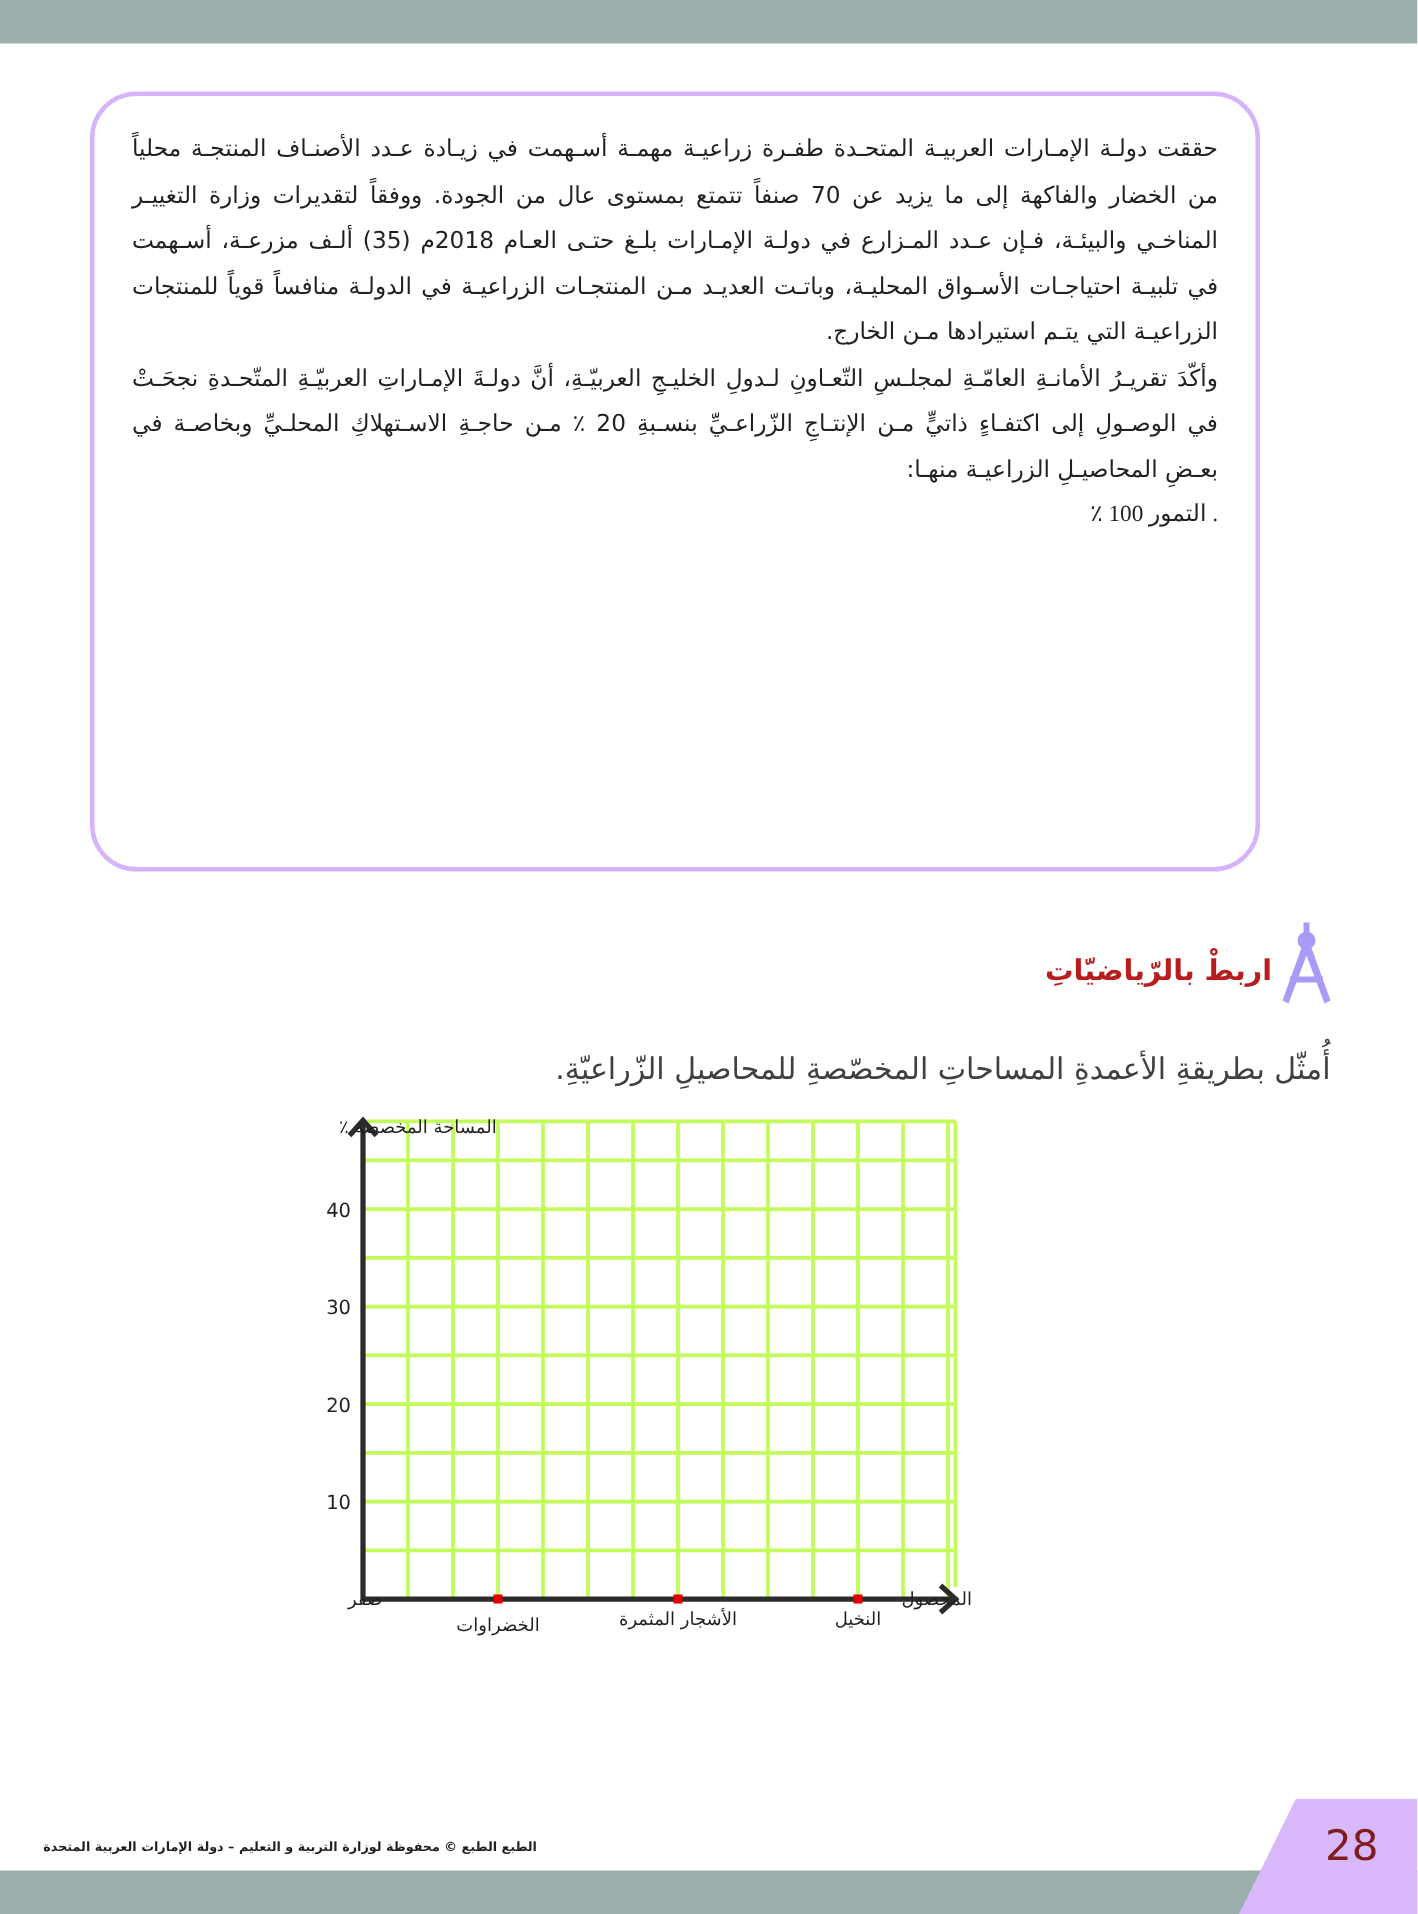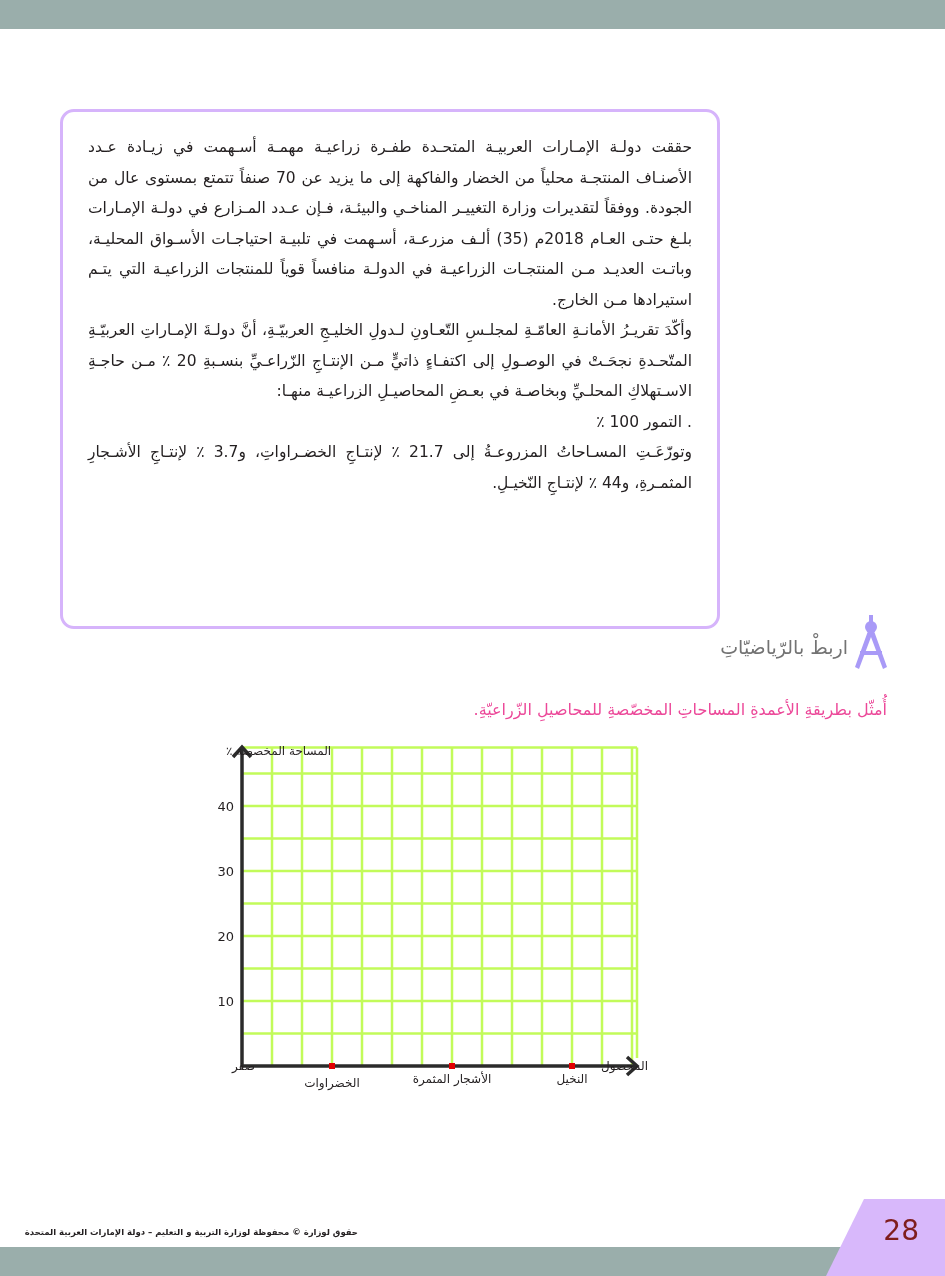--- a/index.html
+++ b/index.html
@@ -20,55 +20,53 @@
     position: absolute; right: 26px; top: 1214px;
     font-family: "DejaVu Sans", sans-serif; font-size: 28px; color: #7f1d1d;
   }
   .footer-text {
     position: absolute; left: 58px; top: 1227px; width: 300px;
     font-size: 8.5px; font-weight: bold; direction: rtl; text-align: left; color: #231f20;
     white-space: nowrap;
   }
 
   .text-box {
-    position: absolute; left: 60px; top: 61px; width: 660px; height: 520px;
-    border: 3px solid #d6b4fb; border-radius: 14px; box-sizing: border-box;
+    position: absolute; left: 60px; top: 61px; width: 780px; height: 520px;
+    border: 3px solid #d6b4fb; border-radius: 31px; box-sizing: border-box;
     padding: 20px 25px 0 25px;
-    margin-top: 48px;
   }
   .text-box p {
     margin: 0; direction: rtl; text-align: justify; text-align-last: right;
     font-size: 15.5px; line-height: 30.5px; color: #231f20;
   }
-  .text-box p.line { text-align: right; }
+  .text-box p.line { text-align: right; font-family: Liberation Serif, serif; }
 
   .section-heading {
     position: absolute; right: 97px; top: 636px;
-    font-size: 19px; font-weight: normal; color: #737373; direction: rtl;
+    font-size: 19px; font-weight: bold; color: #b91c1c; direction: rtl;
   }
   .compass-icon { position: absolute; left: 851px; top: 613px; width: 40px; height: 60px; }
 
   .instruction {
     position: absolute; right: 58px; top: 700px; direction: rtl;
-    font-size: 16px; color: #ec4899; margin-left: 16px;
+    font-size: 20px; color: #404040; margin-left: 16px;
   }
 
   .chart { position: absolute; left: 0; top: 0; width: 945px; height: 1276px; pointer-events: none; }
   .chart text { font-family: "DejaVu Sans", sans-serif; fill: #231f20; }
 </style>
 </head>
 <body>
 
 <div class="top-bar"></div>
 
 <div class="text-box">
   <p>حققت دولـة الإمـارات العربيـة المتحـدة طفـرة زراعيـة مهمـة أسـهمت في زيـادة عـدد الأصنـاف المنتجـة محلياً من الخضار والفاكهة إلى ما يزيد عن 70 صنفاً تتمتع بمستوى عال من الجودة. ووفقاً لتقديرات وزارة التغييـر المناخـي والبيئـة، فـإن عـدد المـزارع في دولـة الإمـارات بلـغ حتـى العـام 2018م (35) ألـف مزرعـة، أسـهمت في تلبيـة احتياجـات الأسـواق المحليـة، وباتـت العديـد مـن المنتجـات الزراعيـة في الدولـة منافساً قوياً للمنتجات الزراعيـة التي يتـم استيرادها مـن الخارج.</p>
   <p>وأكّدَ تقريـرُ الأمانـةِ العامّـةِ لمجلـسِ التّعـاونِ لـدولِ الخليـجِ العربيّـةِ، أنَّ دولـةَ الإمـاراتِ العربيّـةِ المتّحـدةِ نجحَـتْ في الوصـولِ إلى اكتفـاءٍ ذاتيٍّ مـن الإنتـاجِ الزّراعـيِّ بنسـبةِ 20 ٪ مـن حاجـةِ الاسـتهلاكِ المحلـيِّ وبخاصـة في بعـضِ المحاصيـلِ الزراعيـة منهـا:</p>
   <p class="line">. التمور 100 ٪</p>
-  <p>وتوزّعَـتِ المسـاحاتُ المزروعـةُ إلى 21.7 ٪ لإنتـاجِ الخضـراواتِ، و3.7 ٪ لإنتـاجِ الأشـجارِ المثمـرةِ، و44 ٪ لإنتـاجِ النّخيـلِ.</p>
 </div>
 
 <svg class="compass-icon" viewBox="0 0 40 60">
   <rect x="18" y="2" width="4" height="8" fill="#a99af7"></rect>
   <circle cx="20" cy="14" r="6" fill="#a99af7"></circle>
   <polygon points="17,18 23,18 36,54 32,56 20,24 8,56 4,54" fill="#a99af7"></polygon>
   <rect x="9" y="38" width="22" height="4" fill="#a99af7"></rect>
 </svg>
 <div class="section-heading">اربطْ بالرّياضيّاتِ</div>
 
@@ -121,16 +119,16 @@
   <g id="cat-layer">
       <rect x="329" y="1063" width="6" height="6" fill="#e00000"></rect>
       <text x="332" y="1087" font-size="12" text-anchor="middle" direction="rtl">الخضراوات</text>
       <rect x="449" y="1063" width="6" height="6" fill="#e00000"></rect>
       <text x="452" y="1083" font-size="12" text-anchor="middle" direction="rtl">الأشجار المثمرة</text>
       <rect x="569" y="1063" width="6" height="6" fill="#e00000"></rect>
       <text x="572" y="1083" font-size="12" text-anchor="middle" direction="rtl">النخيل</text>
     </g>
 </svg>
 
-<div class="footer-text">حقوق لوزارة © محفوظة لوزارة التربية و التعليم – دولة الإمارات العربية المتحدة</div>
+<div class="footer-text">الطبع الطبع © محفوظة لوزارة التربية و التعليم – دولة الإمارات العربية المتحدة</div>
 <div class="bottom-bar"></div>
 <div class="page-tab"></div>
 <div class="page-number">28</div>
 
 </body></html>

